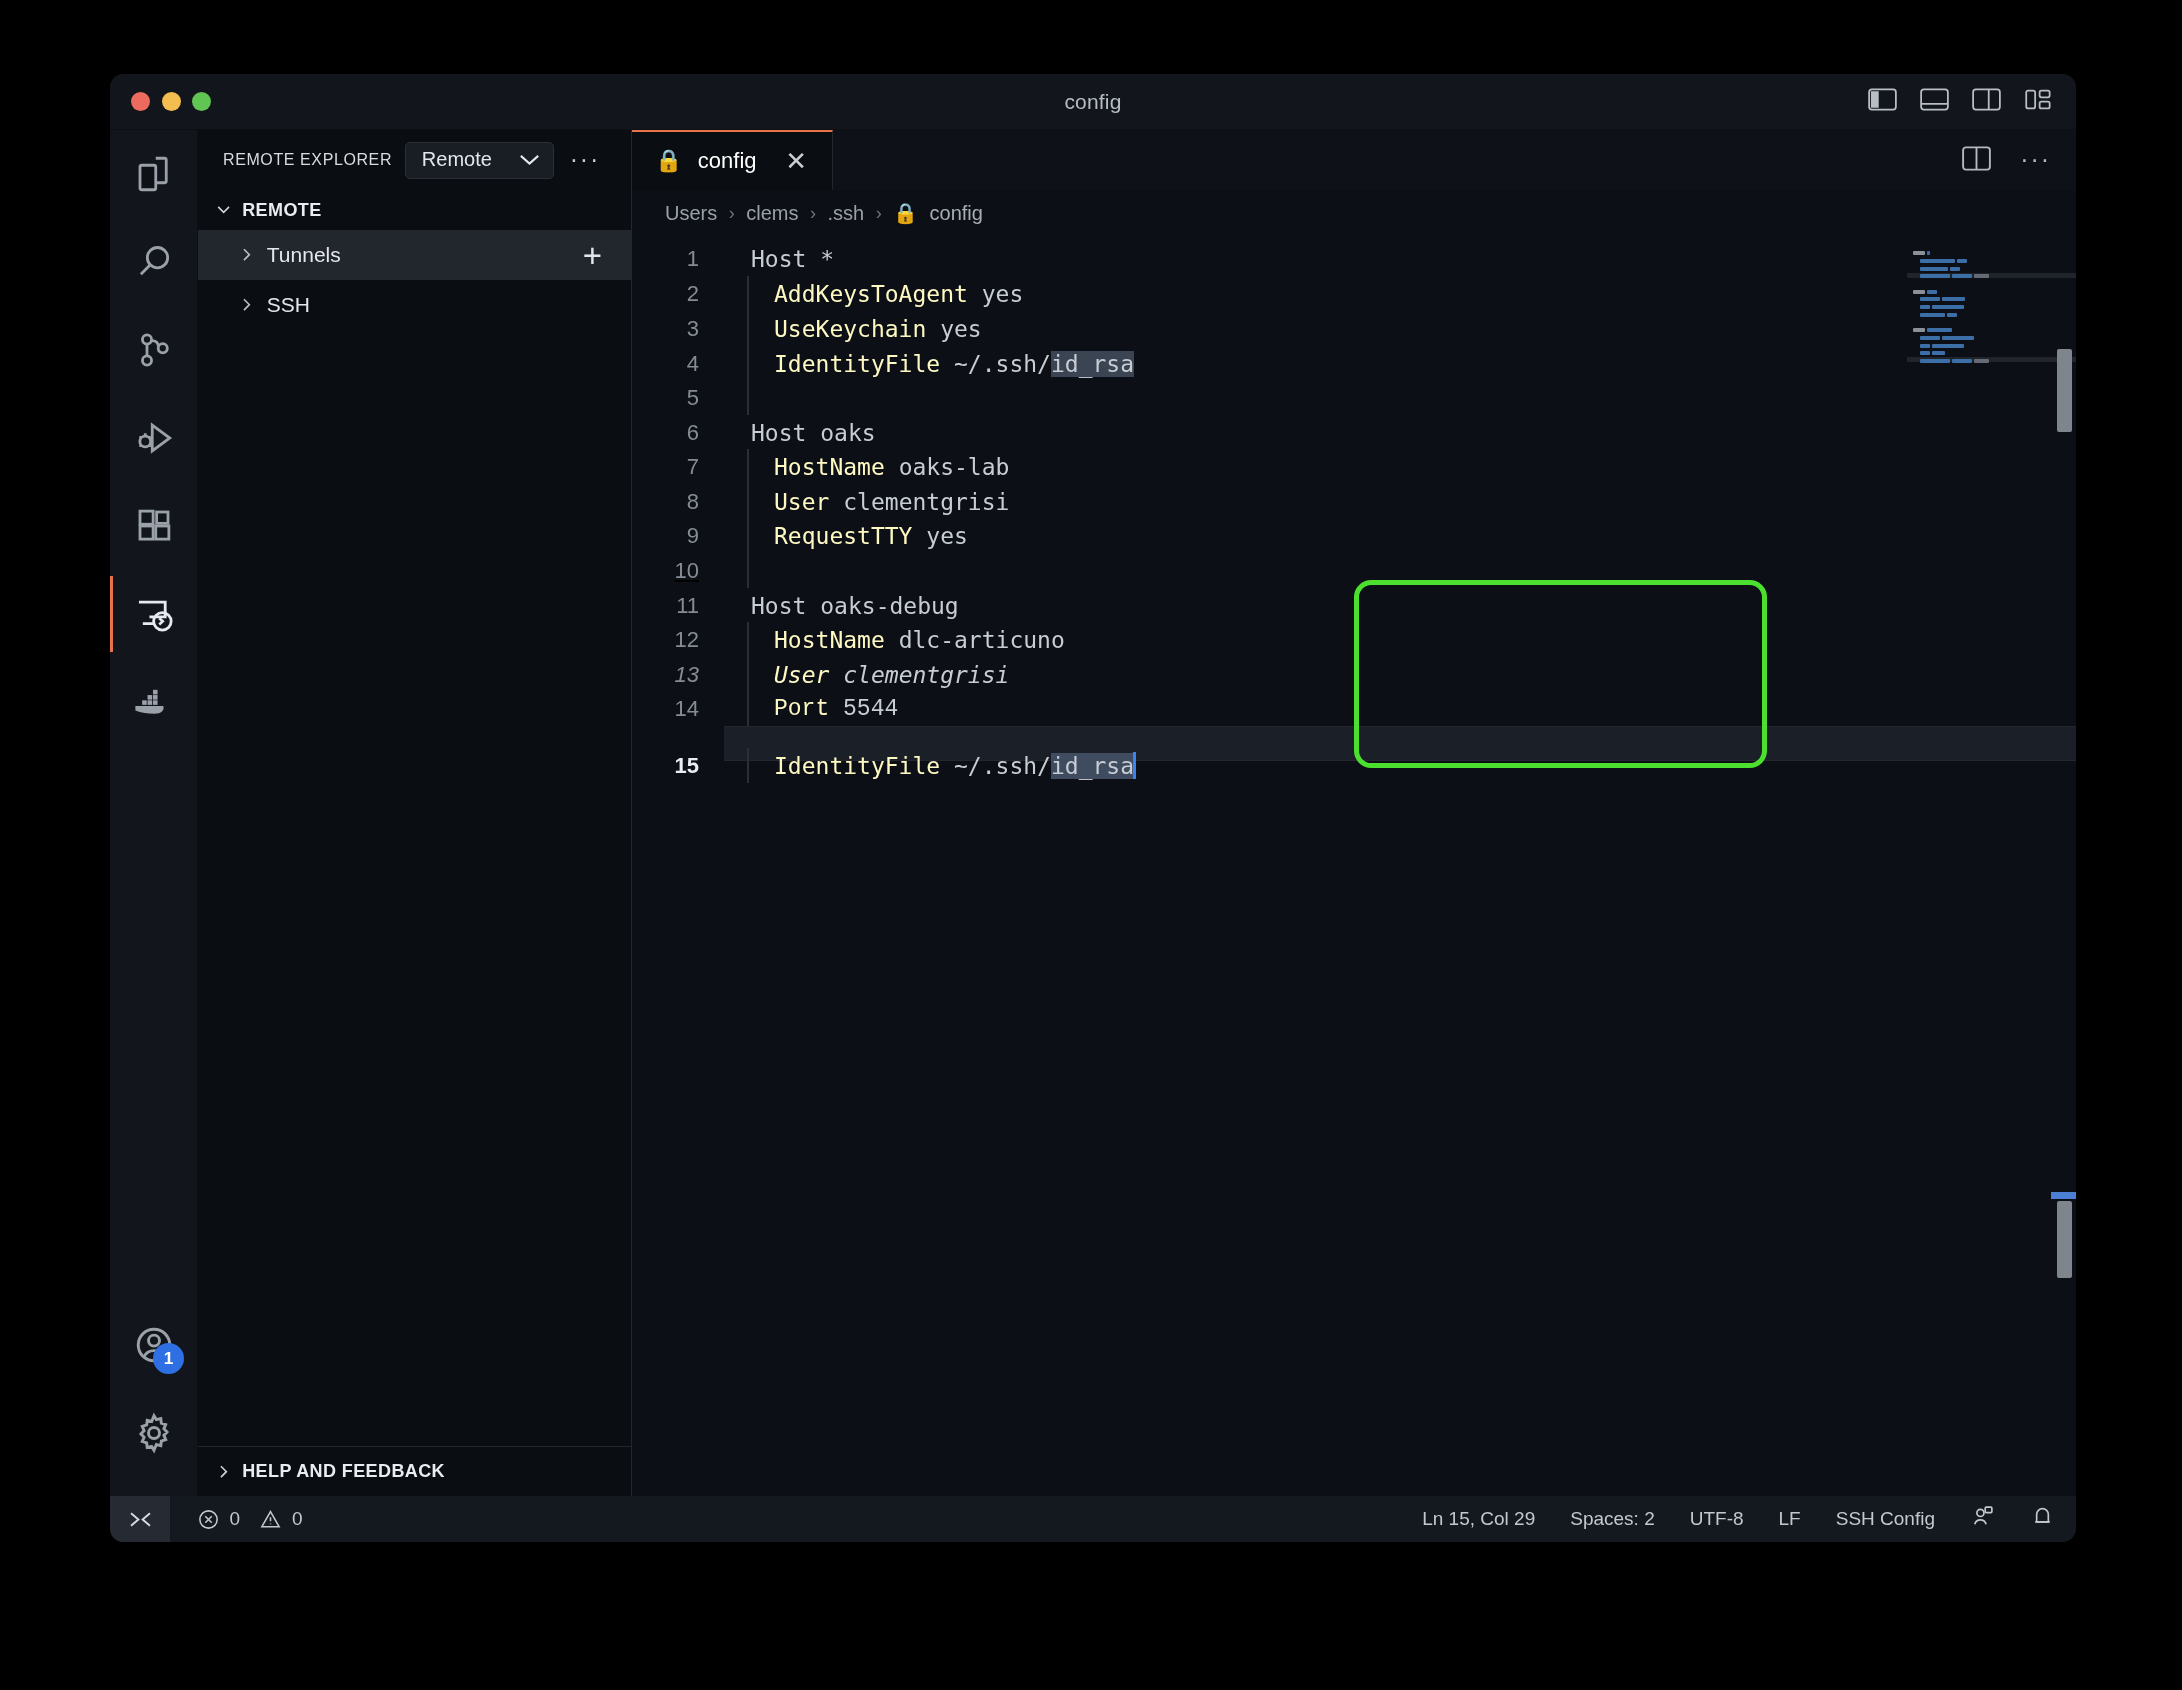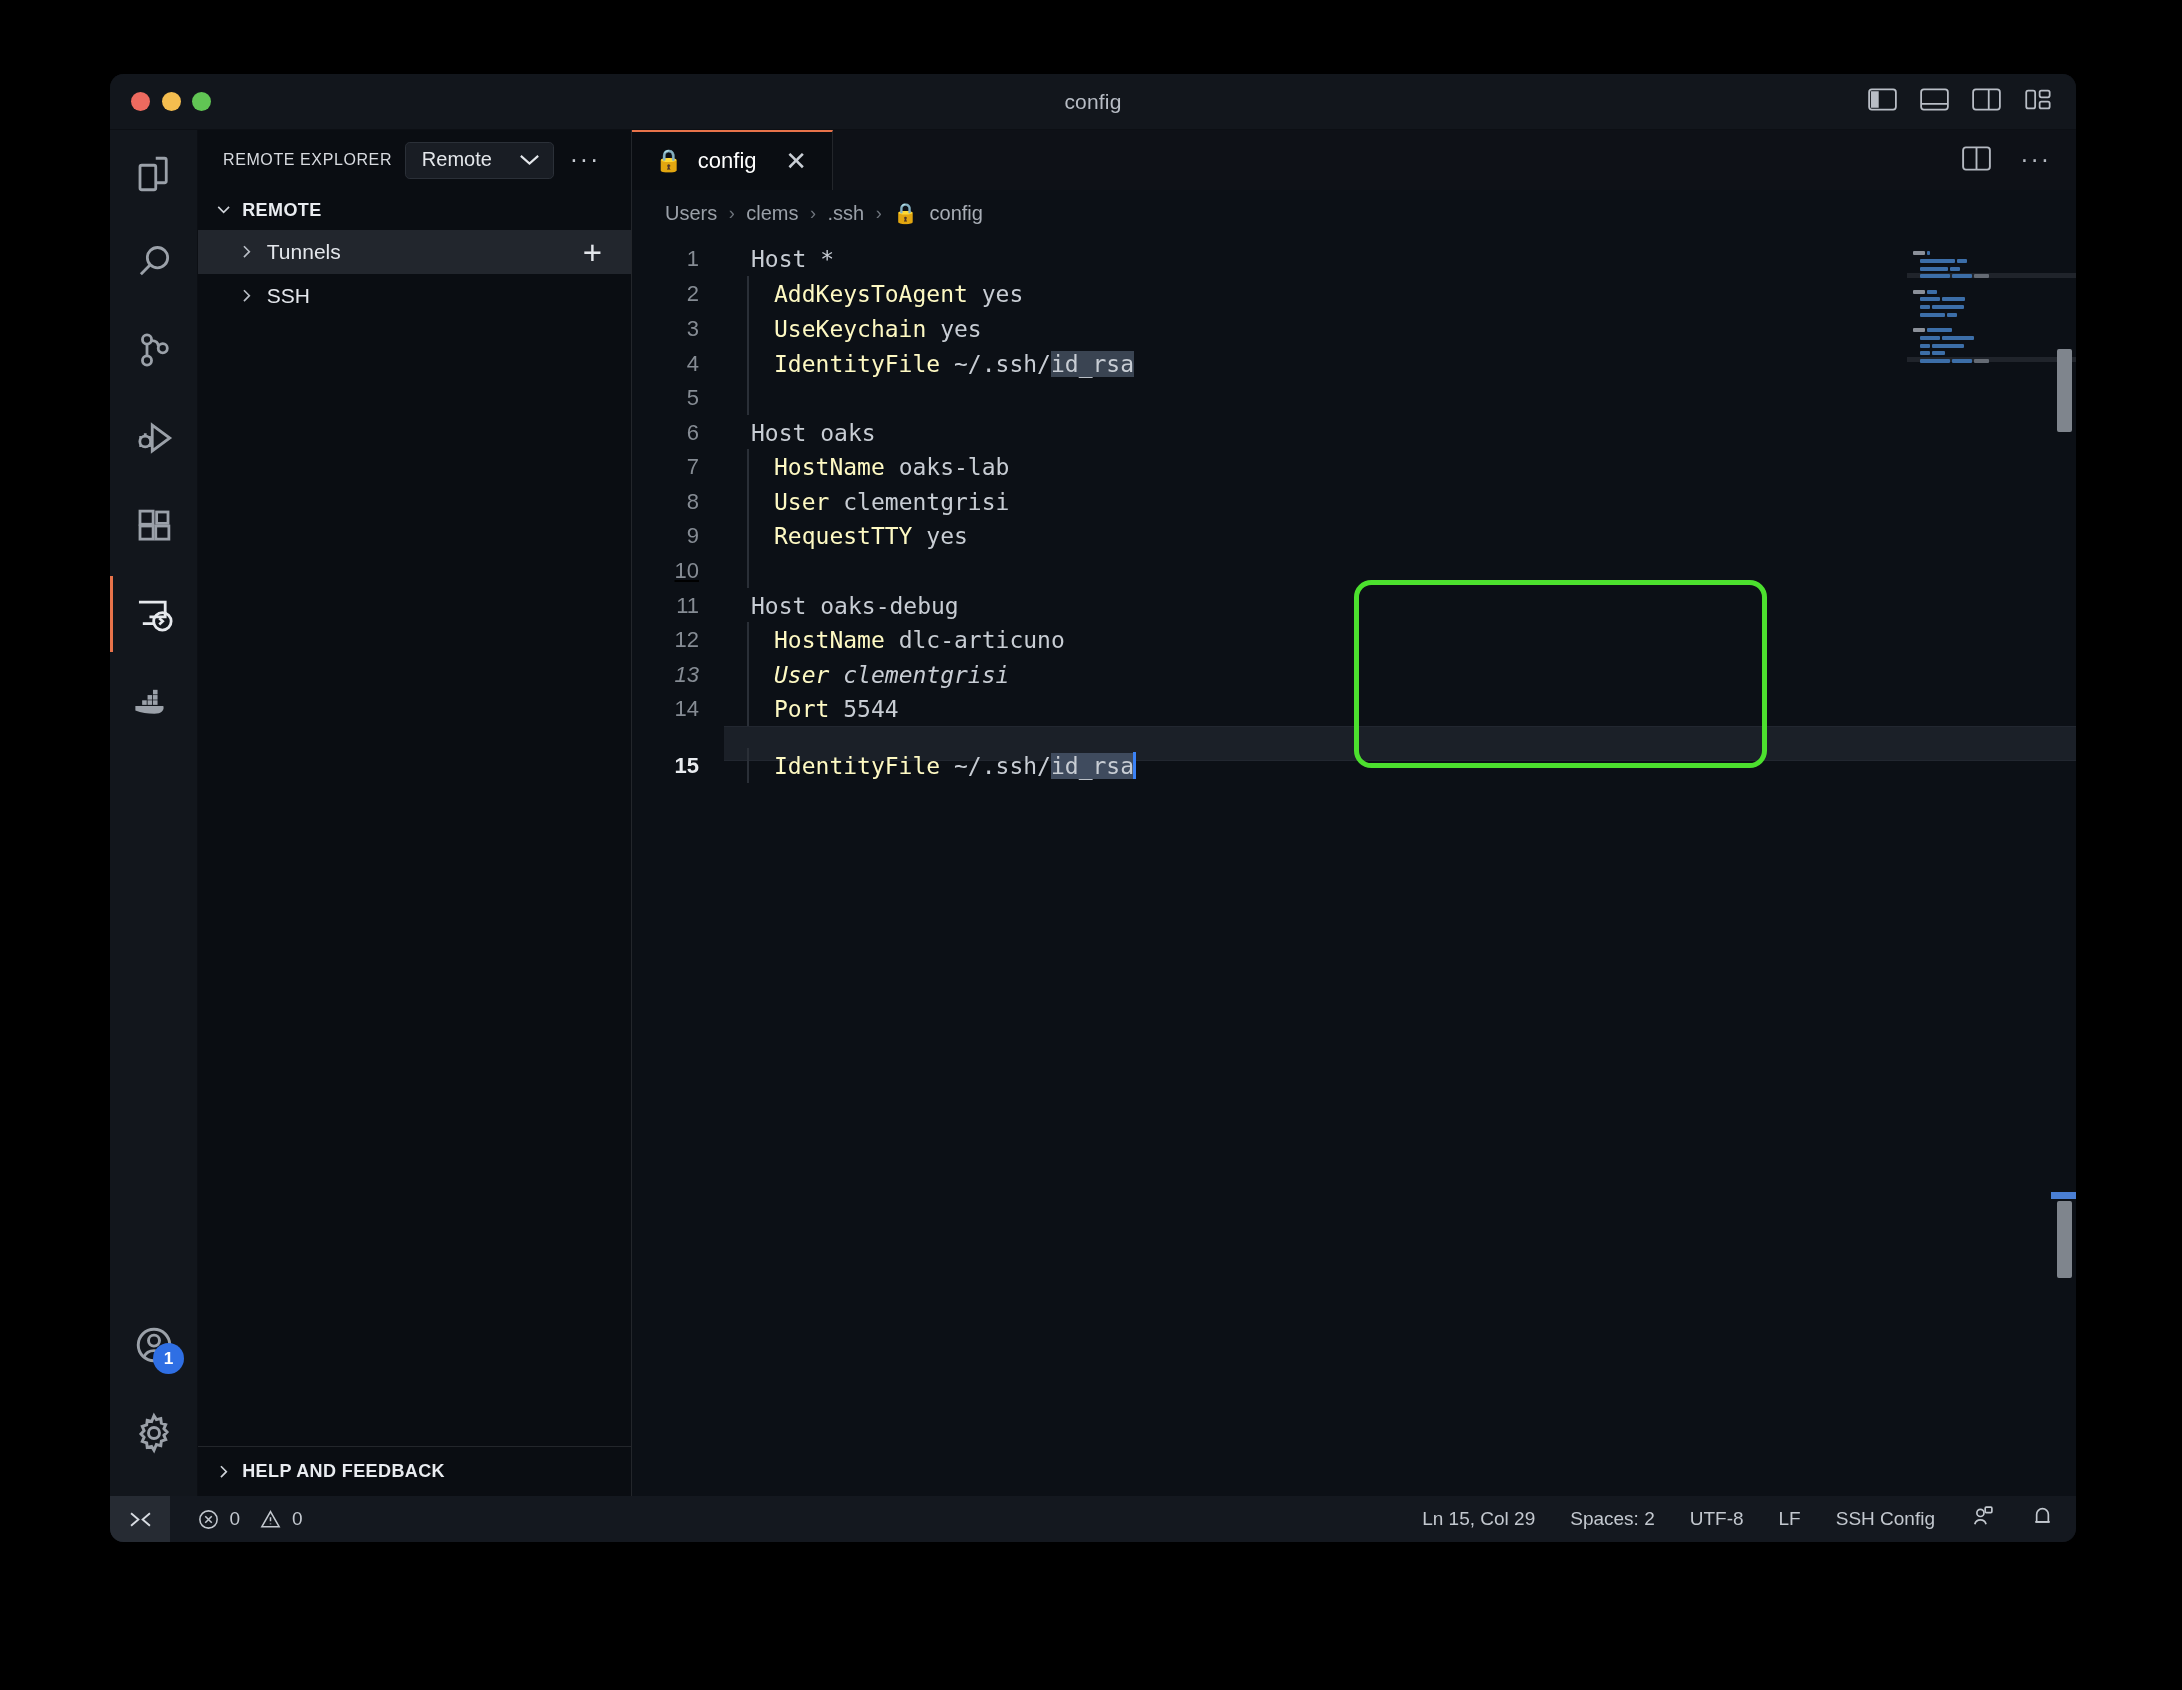--- a/index.html
+++ b/index.html
@@ -88,21 +88,21 @@
   }
   #remote-select .sel-label { font-size: 20px; color: #e4e7eb; }
   #side-more { color: #c6cad1; font-size: 25px; letter-spacing: 1.9px; line-height: 9.6px; margin-left: 1.9px; }
 
   .sec-header {
     height: 40px; display: flex; align-items: center; gap: 9.6px;
     padding-left: 17.3px; font-size: 18px; font-weight: 700;
     color: #e9ecf0; letter-spacing: 0.4px;
   }
   .tree-row {
-    height: 44px; display: flex; align-items: center; gap: 11.5px;
+    height: 50px; display: flex; align-items: center; gap: 11.5px;
     padding-left: 40px; font-size: 21px; color: #e4e7ec; position: relative;
   }
   .tree-row.sel { background: #22262d; }
   .tree-row .plus {
     position: absolute; right: 29px; font-size: 33px; color: #e2e5ea; font-weight: 300; line-height: 1;
   }
   .chev { width: 17.3px; height: 17.3px; display: inline-block; }
 
   #side-bottom {
     position: absolute; left: 0; right: 0; bottom: 0;
@@ -447,21 +447,21 @@
               <div class="ctext" style="padding-left: 50px;"><span class="k-key">HostName</span><span class="k-val"> dlc-articuno</span></div>
             </div>
             <div class="code-line" style="top: 421px; font-style: italic;">
               <div class="ln">13</div>
               <div class="indent-guide"></div>
               <div class="ctext" style="padding-left: 50px;"><span class="k-key">User</span><span class="k-val"> clementgrisi</span></div>
             </div>
             <div class="code-line" style="top: 455px;">
               <div class="ln">14</div>
               <div class="indent-guide"></div>
-              <div class="ctext" style="padding-left: 50px;"><span class="k-key">Port</span><span class="k-val"> 5544</span></div>
+              <div class="ctext" style="padding-left: 50px; font-family: Liberation Mono, monospace;"><span class="k-key">Port</span><span class="k-val"> 5544</span></div>
             </div>
             <div class="code-line" style="top: 512px;">
               <div class="ln cur">15</div>
               <div class="indent-guide"></div>
               <div class="ctext" style="padding-left: 50px;"><span class="k-key">IdentityFile</span><span class="k-val"> ~/.ssh/</span><span class="sel-tok focus">id_rsa</span><span class="caret"></span></div>
             </div>
           </div>
         <div id="green-box" style="top: 344px; height: 188px;"></div>
 
         <div id="minimap">

